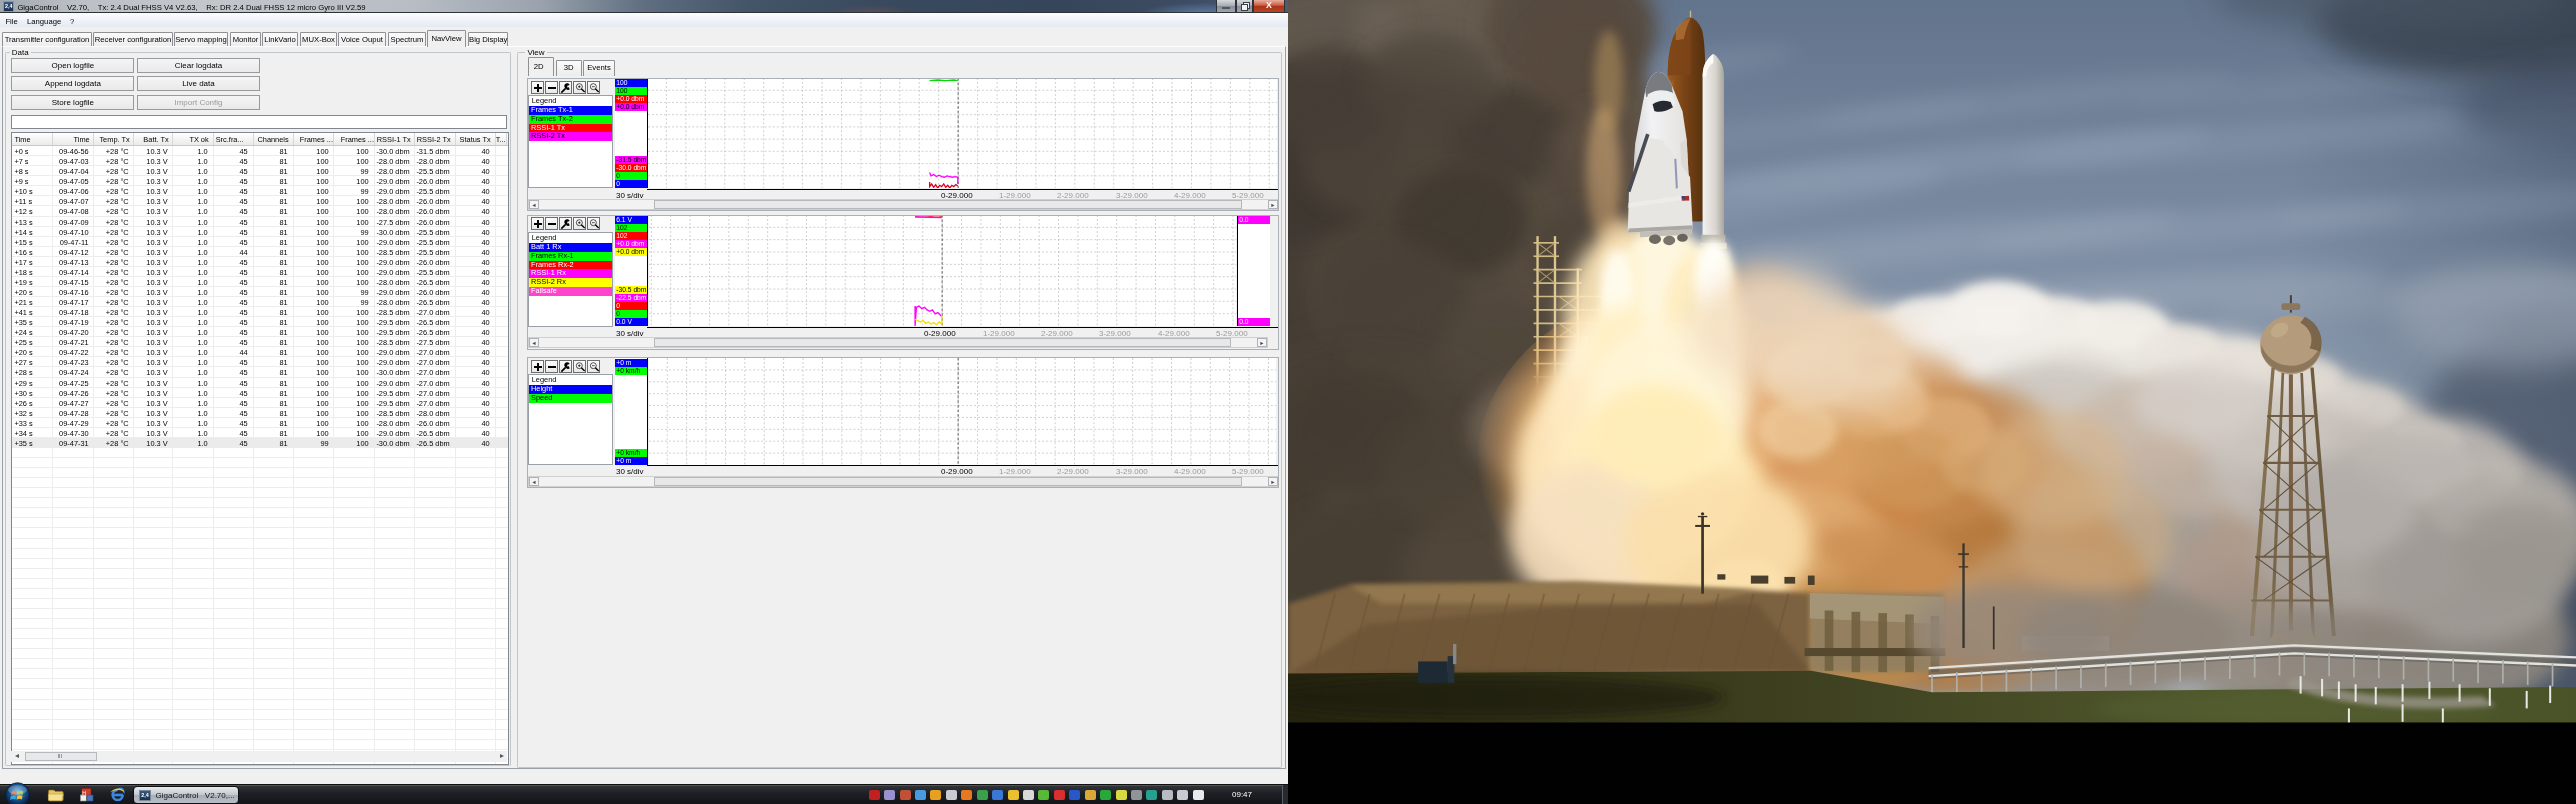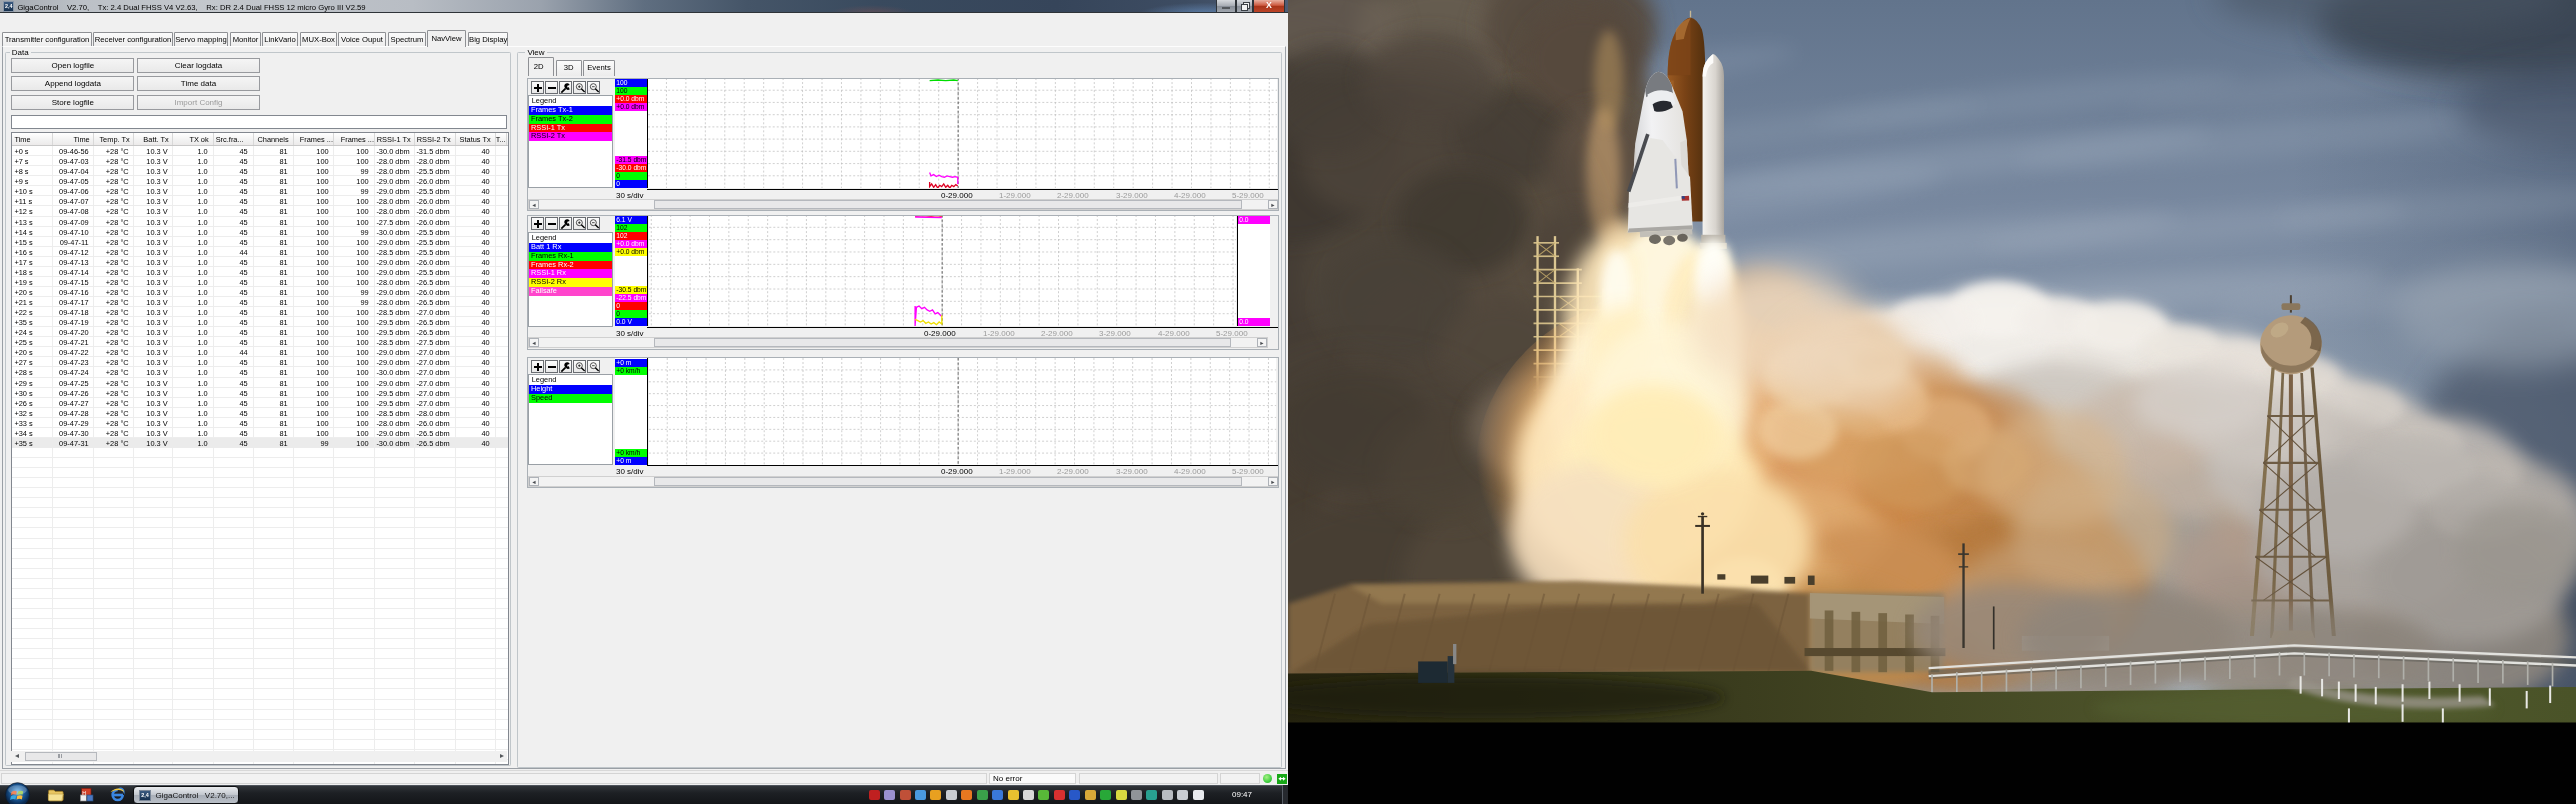--- a/index.html
+++ b/index.html
@@ -29,39 +29,44 @@
 <div class="t" style="left:17.4px;top:2.7px;font-size:7.7px;color:#000">GigaControl&nbsp;&nbsp;&nbsp;&nbsp;V2.70,&nbsp;&nbsp;&nbsp;&nbsp;Tx: 2.4 Dual FHSS V4 V2.63,&nbsp;&nbsp;&nbsp;&nbsp;Rx: DR 2.4 Dual FHSS 12 micro Gyro III V2.59</div>
 <div class="abs" style="left:1216px;top:0;width:19.5px;height:12.7px;background:linear-gradient(#d6d9dd,#a8adb4 48%,#878d96 50%,#a0a6ae);border:0.7px solid #2e3338;border-top:none">
         <div class="abs" style="left:5.4px;top:6.7px;width:8px;height:2.7px;background:#fdfdfd;border:0.7px solid #53575c"></div>
       </div>
 <div class="abs" style="left:1236px;top:0;width:17.4px;height:12.7px;background:linear-gradient(#d6d9dd,#a8adb4 48%,#878d96 50%,#a0a6ae);border:0.7px solid #2e3338;border-top:none">
         <div class="abs" style="left:6px;top:2px;width:6.7px;height:6.7px;border:1.3px solid #3a3f45;background:#f0f1f2"></div>
         <div class="abs" style="left:4px;top:4px;width:6.7px;height:6.7px;border:1.3px solid #3a3f45;background:#f0f1f2"></div>
       </div>
 <div class="abs" style="left:1253px;top:0;width:32px;height:12.7px;background:linear-gradient(#e8b0a0,#cd5a40 45%,#a83418 50%,#bc4428);border:0.7px solid #2e3338;border-top:none;color:#fff;font-weight:bold;font-size:8.7px;text-align:center;line-height:10.7px">X</div>
 </div>
+<div class="abs" style="left:0;top:13.4px;width:1288px;height:14px;background:linear-gradient(#fcfdfe,#e4e9f2)">
+<span class="t" style="left:5.4px;top:3.4px;font-size:7.7px">File</span>
+<span class="t" style="left:27px;top:3.4px;font-size:7.7px">Language</span>
+<span class="t" style="left:70px;top:3.4px;font-size:7.7px">?</span>
+</div>
 <div class="tab" style="left:2px;top:32px;width:90px;height:14.8px;line-height:14px;background:linear-gradient(#fbfbfb,#ececec)">Transmitter configuration</div>
 <div class="tab" style="left:93px;top:32px;width:80px;height:14.8px;line-height:14px;background:linear-gradient(#fbfbfb,#ececec)">Receiver configuration</div>
 <div class="tab" style="left:174px;top:32px;width:54px;height:14.8px;line-height:14px;background:linear-gradient(#fbfbfb,#ececec)">Servo mapping</div>
 <div class="tab" style="left:230px;top:32px;width:31px;height:14.8px;line-height:14px;background:linear-gradient(#fbfbfb,#ececec)">Monitor</div>
 <div class="tab" style="left:262px;top:32px;width:36px;height:14.8px;line-height:14px;background:linear-gradient(#fbfbfb,#ececec)">LinkVario</div>
 <div class="tab" style="left:300px;top:32px;width:37px;height:14.8px;line-height:14px;background:linear-gradient(#fbfbfb,#ececec)">MUX-Box</div>
 <div class="tab" style="left:338px;top:32px;width:48px;height:14.8px;line-height:14px;background:linear-gradient(#fbfbfb,#ececec)">Voice Ouput</div>
 <div class="tab" style="left:388px;top:32px;width:38px;height:14.8px;line-height:14px;background:linear-gradient(#fbfbfb,#ececec)">Spectrum</div>
 <div class="tab" style="left:427px;top:30px;width:39px;height:17px;line-height:16px;z-index:3;background:#f0f0f0">NavView</div>
 <div class="tab" style="left:468px;top:32px;width:40px;height:14.8px;line-height:14px;background:linear-gradient(#fbfbfb,#ececec)">Big Display</div>
 <div class="abs" style="left:2px;top:46px;width:1284px;height:723px;background:#f0f0f0;border:0.7px solid #9a9fa5;border-top:0.7px solid #fdfdfd;z-index:2"></div>
 <div style="position:absolute;left:0;top:0;width:1288px;height:805px;z-index:4">
 <div class="gb" style="left:5.4px;top:52px;width:506px;height:714px">
         <div class="gblabel" style="left:3.4px">Data</div>
       </div>
 <div class="btn" style="left:11.4px;top:58px;width:123px;height:15.4px;line-height:14.8px;color:#000">Open logfile</div>
 <div class="btn" style="left:137px;top:58px;width:123px;height:15.4px;line-height:14.8px;color:#000">Clear logdata</div>
 <div class="btn" style="left:11.4px;top:76px;width:123px;height:15.4px;line-height:14.8px;color:#000">Append logdata</div>
-<div class="btn" style="left:137px;top:76px;width:123px;height:15.4px;line-height:14.8px;color:#000">Time data</div>
+<div class="btn" style="left:137px;top:76px;width:123px;height:15.4px;line-height:14.8px;color:#000">Live data</div>
 <div class="btn" style="left:11.4px;top:95px;width:123px;height:15.4px;line-height:14.8px;color:#000">Store logfile</div>
 <div class="btn" style="left:137px;top:95px;width:123px;height:15.4px;line-height:14.8px;color:#9a9a9a">Import Config</div>
 <div class="sunk" style="left:10.7px;top:115px;width:496px;height:14px"></div>
 <div class="sunk" style="left:10.7px;top:132px;width:498px;height:633px;overflow:hidden">
 <div class="abs" style="left:0;top:0;width:496px;height:12px;background:linear-gradient(#ffffff,#f2f2f2 60%,#eceaea)"></div>
 <div class="abs" style="left:40px;top:0;width:0.7px;height:12px;background:#d8d8d8"></div>
 <div class="cell" style="left:2.7px;top:2px">Time</div>
 <div class="abs" style="left:81px;top:0;width:0.7px;height:12px;background:#d8d8d8"></div>
 <div class="cell" style="left:41px;top:2px;width:37px;text-align:right">Time</div>
 <div class="abs" style="left:121px;top:0;width:0.7px;height:12px;background:#d8d8d8"></div>
@@ -345,21 +350,21 @@
 <div class="cell" style="left:82px;top:165px;width:35px;text-align:right">+28 °C</div>
 <div class="cell" style="left:122px;top:165px;width:34px;text-align:right">10.3 V</div>
 <div class="cell" style="left:161px;top:165px;width:35px;text-align:right">1.0</div>
 <div class="cell" style="left:201px;top:165px;width:35px;text-align:right">45</div>
 <div class="cell" style="left:241px;top:165px;width:35px;text-align:right">81</div>
 <div class="cell" style="left:282px;top:165px;width:35px;text-align:right">100</div>
 <div class="cell" style="left:322px;top:165px;width:35px;text-align:right">99</div>
 <div class="cell" style="left:362px;top:165px;width:36px;text-align:right">-28.0 dbm</div>
 <div class="cell" style="left:403px;top:165px;width:35px;text-align:right">-26.5 dbm</div>
 <div class="cell" style="left:443px;top:165px;width:35px;text-align:right">40</div>
-<div class="cell" style="left:2.7px;top:175px">+22 s</div>
+<div class="cell" style="left:2.7px;top:175px">+41 s</div>
 <div class="cell" style="left:41px;top:175px;width:36px;text-align:right">09-47-18</div>
 <div class="cell" style="left:82px;top:175px;width:35px;text-align:right">+28 °C</div>
 <div class="cell" style="left:122px;top:175px;width:34px;text-align:right">10.3 V</div>
 <div class="cell" style="left:161px;top:175px;width:35px;text-align:right">1.0</div>
 <div class="cell" style="left:201px;top:175px;width:35px;text-align:right">45</div>
 <div class="cell" style="left:241px;top:175px;width:35px;text-align:right">81</div>
 <div class="cell" style="left:282px;top:175px;width:35px;text-align:right">100</div>
 <div class="cell" style="left:322px;top:175px;width:35px;text-align:right">100</div>
 <div class="cell" style="left:362px;top:175px;width:36px;text-align:right">-28.5 dbm</div>
 <div class="cell" style="left:403px;top:175px;width:35px;text-align:right">-27.0 dbm</div>
@@ -848,31 +853,20 @@
       <div class="t" style="left:1057px;top:467px;font-size:8px;color:#9a9a9a">2-29.000</div>
       <div class="t" style="left:1116px;top:467px;font-size:8px;color:#9a9a9a">3-29.000</div>
       <div class="t" style="left:1174px;top:467px;font-size:8px;color:#9a9a9a">4-29.000</div>
       <div class="t" style="left:1232px;top:467px;font-size:8px;color:#9a9a9a">5-29.000</div>
       <div class="sb" style="left:528px;top:476px;width:751px;height:10.7px;background:#f2f2f2;border:0.7px solid #d0d0d0">
         <div class="sbbtn" style="left:0;top:0;width:10px;height:9.4px;font-size:5.4px;line-height:9.4px">◄</div>
         <div class="sbbtn" style="right:0;top:0;width:10px;height:9.4px;font-size:5.4px;line-height:9.4px">►</div>
         <div class="sbth" style="left:125px;top:0;width:588px;height:9.4px"></div>
       </div>
       <div class="abs" style="left:527px;top:357px;width:752px;height:131px;border:0.7px solid #aab0b6;pointer-events:none"></div>
-<div class="abs" style="left:0;top:770px;width:1288px;height:14.8px;background:#f0f0f0;border-top:0.7px solid #d8d8d8">
-<div class="abs" style="left:1.3px;top:2px;width:986px;height:11.4px;border:0.7px solid #d4d4d4;background:#f2f2f2"></div>
-<div class="abs" style="left:989px;top:2px;width:87px;height:11.4px;border:0.7px solid #d4d4d4;background:#fbfbfb"></div>
-<div class="t" style="left:993px;top:3.4px;font-size:8px">No error</div>
-<div class="abs" style="left:1079px;top:2px;width:139px;height:11.4px;border:0.7px solid #d4d4d4;background:#f2f2f2"></div>
-<div class="abs" style="left:1220px;top:2px;width:40px;height:11.4px;border:0.7px solid #d4d4d4;background:#f2f2f2"></div>
-<div class="abs" style="left:1263px;top:2.7px;width:9.4px;height:9.4px;border-radius:50%;background:radial-gradient(circle at 40% 35%,#a8f088,#3fd03f 60%,#1e9e1e)"></div>
-<div class="abs" style="left:1277px;top:2.7px;width:10px;height:10px;background:#18a818"><svg width="10" height="10" viewBox="0 0 15 15">
-            <path d="M2 7 l4 -3 v2 h3 v-2 l4 3 -4 3 v-2 h-3 v2 z" fill="#fff"></path>
-          </svg></div>
-</div>
 <div class="abs" style="left:0;top:785px;width:1288px;height:20px;background:linear-gradient(#33373c,#1d2024 40%,#121417)">
 <div class="abs" style="left:0;top:0;width:1288px;height:0.7px;background:#4e545c"></div>
 <svg class="abs" style="left:4px;top:-2.7px" width="27" height="25.5" viewBox="0 0 40 38">
 <defs>
             <radialGradient id="orb" cx="50%" cy="40%">
               <stop offset="0%" stop-color="#6ab8f0"></stop>
               <stop offset="55%" stop-color="#1a5a9a"></stop>
               <stop offset="100%" stop-color="#0a2a50"></stop>
             </radialGradient>
           </defs>

